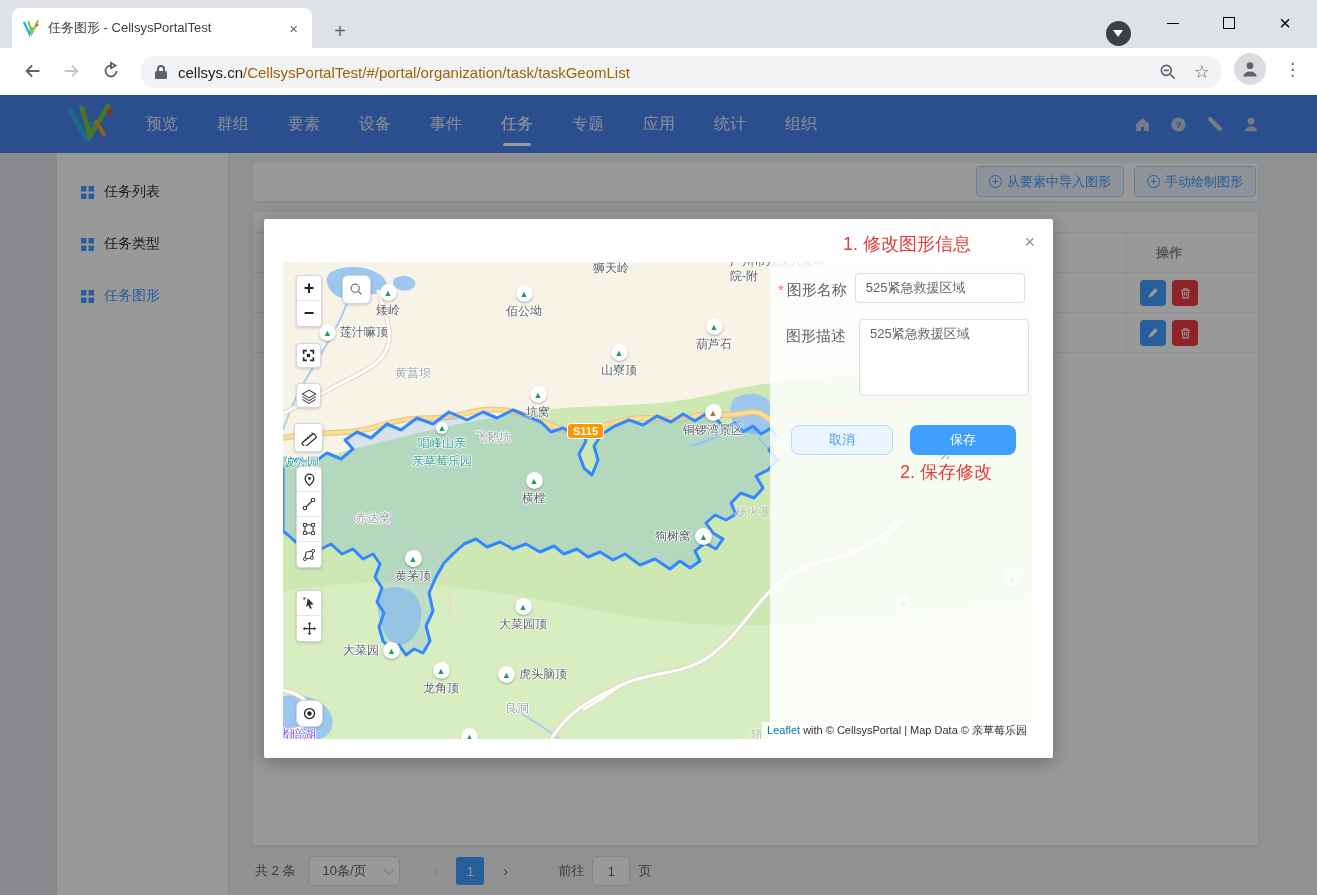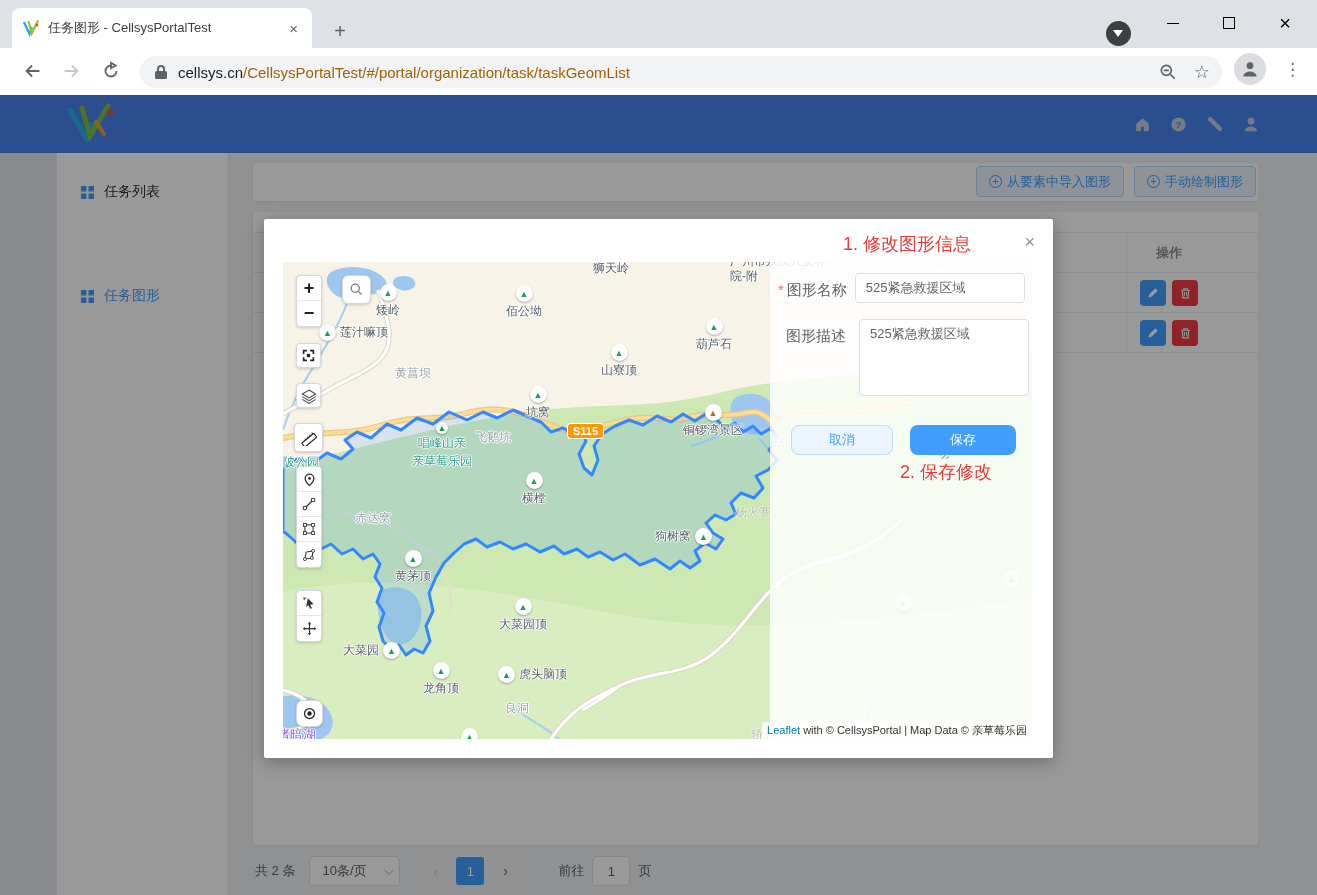--- a/index.html
+++ b/index.html
@@ -211,20 +211,32 @@
 
 <div class="app-wrap">
 
   <div class="navbar">
     <svg class="nav-logo" width="58" height="44" viewBox="0 0 58 44">
       <path d="M8,8 L24,36 L30,22" stroke="#2bb3e8" stroke-width="5" fill="none" stroke-linecap="round"></path>
       <path d="M20,6 L28,34 L46,4" stroke="#7fc243" stroke-width="5" fill="none" stroke-linecap="round"></path>
       <path d="M34,20 L42,32" stroke="#f0a22e" stroke-width="4" fill="none" stroke-linecap="round"></path>
       <circle cx="48" cy="10" r="3" fill="#e8533a"></circle>
     </svg>
+    <div class="nav-menu">
+      <div class="nav-item">预览</div>
+      <div class="nav-item">群组</div>
+      <div class="nav-item">要素</div>
+      <div class="nav-item">设备</div>
+      <div class="nav-item">事件</div>
+      <div class="nav-item active">任务</div>
+      <div class="nav-item">专题</div>
+      <div class="nav-item">应用</div>
+      <div class="nav-item">统计</div>
+      <div class="nav-item">组织</div>
+    </div>
     <div class="nav-icons">
       <svg width="17" height="17" viewBox="0 0 24 24">
         <path d="M3,11 L12,3 L21,11 V21 H14 V15 H10 V21 H3 Z" fill="#c3cde0"></path>
       </svg>
       <svg width="17" height="17" viewBox="0 0 24 24">
         <circle cx="12" cy="12" r="10" fill="#c3cde0"></circle>
         <text x="12" y="17" font-size="14" text-anchor="middle" fill="#4884ed" font-weight="bold">?</text>
       </svg>
       <svg width="18" height="18" viewBox="0 0 24 24">
         <path d="M4,6 L18,20 M6,4 L20,18" stroke="#c3cde0" stroke-width="3" stroke-linecap="round"></path>
@@ -243,20 +255,29 @@
     <div class="sidebar">
       <div class="side-item" style="top:18px">
         <svg width="13" height="13" viewBox="0 0 13 13">
           <rect width="5.5" height="5.5" fill="#409eff"></rect>
             <rect x="7.5" width="5.5" height="5.5" fill="#409eff"></rect>
           <rect y="7.5" width="5.5" height="5.5" fill="#409eff"></rect>
             <rect x="7.5" y="7.5" width="5.5" height="5.5" fill="#409eff"></rect>
         </svg>
         <span>任务列表</span>
       </div>
+      <div class="side-item" style="top:70px">
+        <svg width="13" height="13" viewBox="0 0 13 13">
+          <rect width="5.5" height="5.5" fill="#409eff"></rect>
+            <rect x="7.5" width="5.5" height="5.5" fill="#409eff"></rect>
+          <rect y="7.5" width="5.5" height="5.5" fill="#409eff"></rect>
+            <rect x="7.5" y="7.5" width="5.5" height="5.5" fill="#409eff"></rect>
+        </svg>
+        <span>任务类型</span>
+      </div>
       <div class="side-item active" style="top:122px">
         <svg width="13" height="13" viewBox="0 0 13 13">
           <rect width="5.5" height="5.5" fill="#409eff"></rect>
             <rect x="7.5" width="5.5" height="5.5" fill="#409eff"></rect>
           <rect y="7.5" width="5.5" height="5.5" fill="#409eff"></rect>
             <rect x="7.5" y="7.5" width="5.5" height="5.5" fill="#409eff"></rect>
         </svg>
         <span>任务图形</span>
       </div>
     </div>

